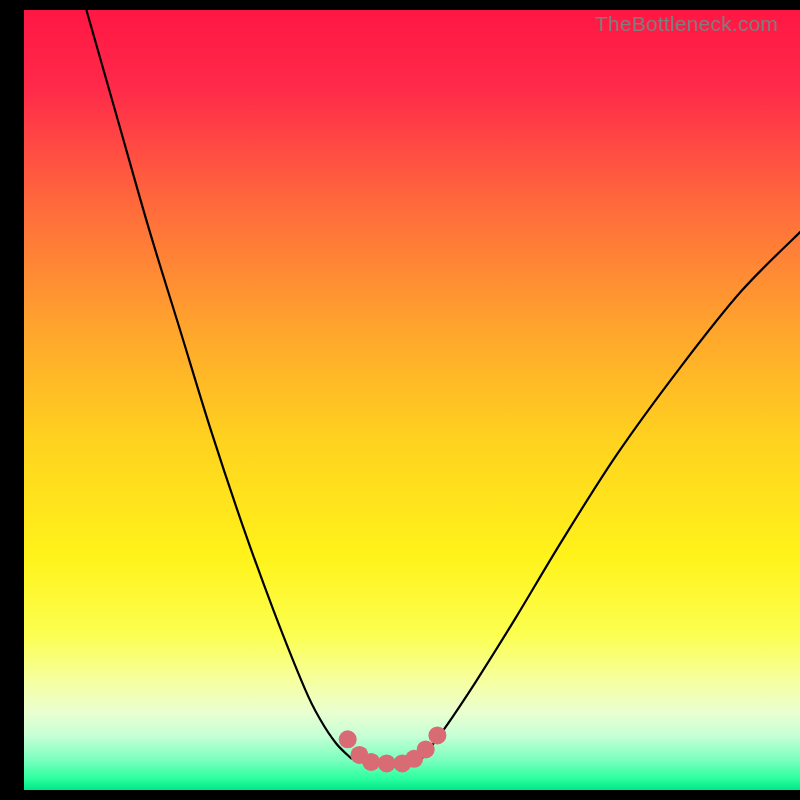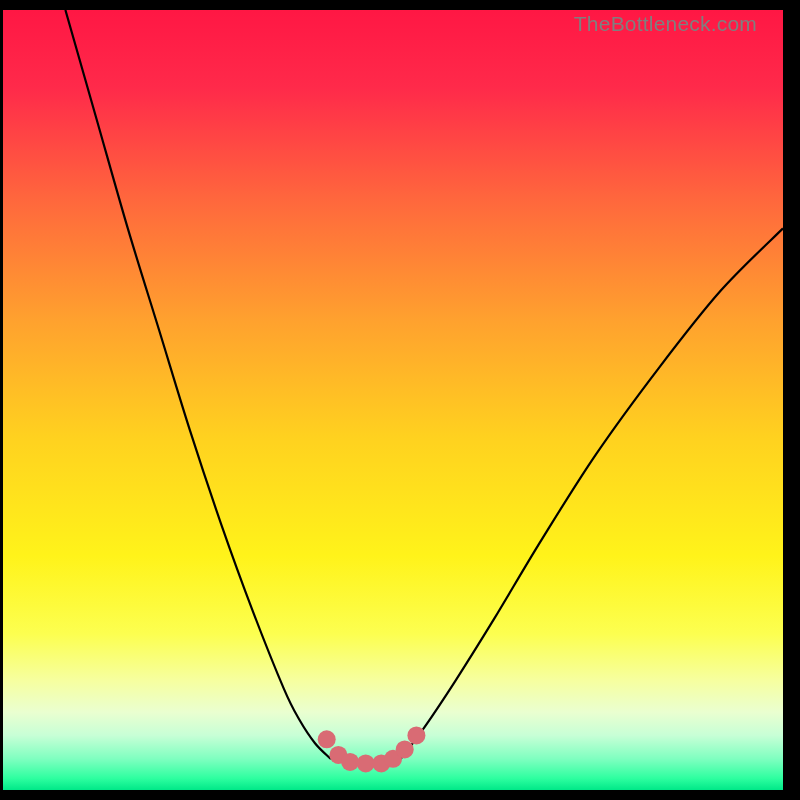--- a/index.html
+++ b/index.html
@@ -6,21 +6,21 @@
     margin: 0;
     padding: 0;
     width: 800px;
     height: 800px;
     background: #000;
     overflow: hidden;
     font-family: Arial, sans-serif;
   }
   .frame {
     position: absolute;
-    left: 3px;
+    left: 24px;
     top: 10px;
     width: 760px;
     height: 780px;
     background: #000;
   }
   .plot-area {
     position: absolute;
     left: 0;
     top: 0;
     width: 780px;

